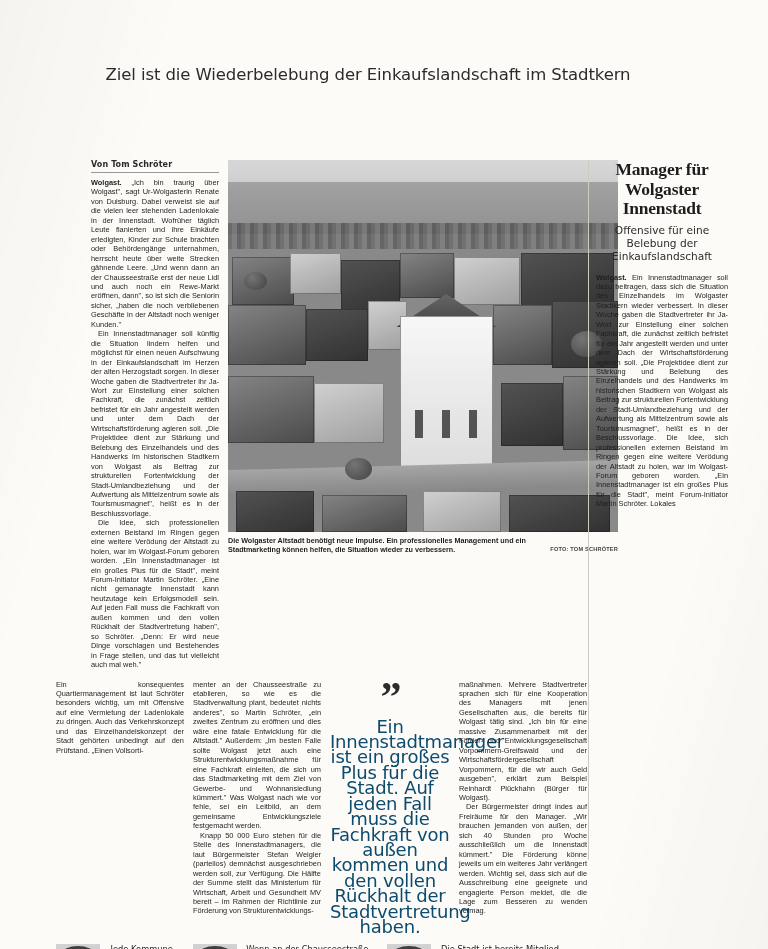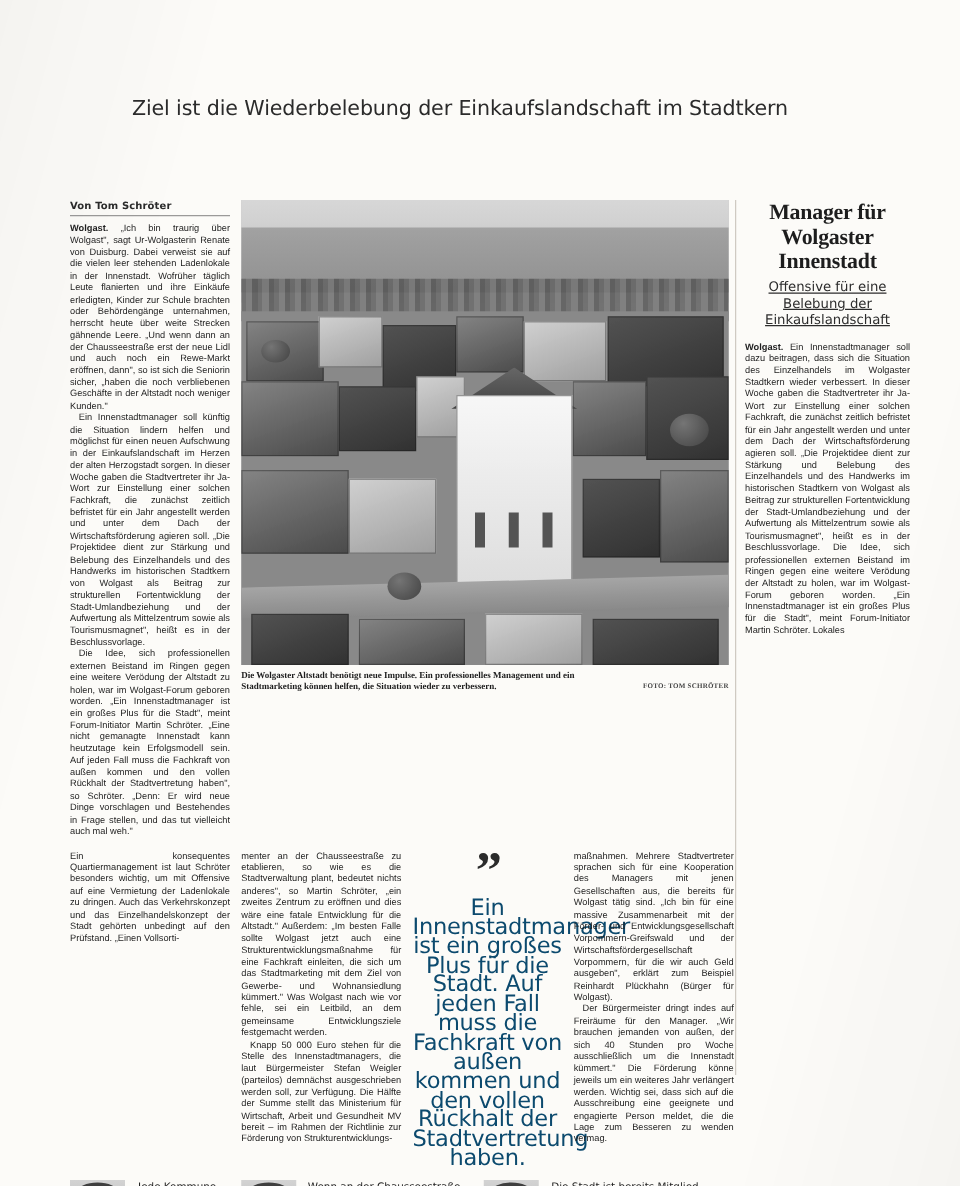--- a/index.html
+++ b/index.html
@@ -48,21 +48,21 @@
     padding: 2px 10px 4px 10px;
     border-radius: 13px;
     margin: 0 0 5px 0;
     white-space: nowrap;
   }
   .subhead {
     font-family: "DejaVu Sans", sans-serif;
     font-size: 16.5px;
     font-weight: 500;
     color: #2b2b2b;
-    margin-top: 25px;
+    margin-top: 13px;
     letter-spacing: -0.1px;
     text-align: center;
   }
 
   
   .body-area { position: absolute; left: 56px; top: 160px; width: 660px; }
 
   .byline {
     font-family: "DejaVu Sans", sans-serif;
     font-size: 8px;
@@ -83,36 +83,36 @@
     color: #1e1e1e;
     hyphens: auto;
     -webkit-hyphens: auto;
     text-justify: inter-word;
   }
   .col-text p { margin: 0; text-indent: 7px; }
   .col-text p.first { text-indent: 0; }
   .col-text b { font-weight: bold; }
 
   
-  .top-block { display: flex; gap: 9px; }
+  .top-block { display: flex; gap: 9px; margin-left: 35px; }
   .col-narrow { width: 128px; flex: 0 0 128px; }
 
   .photo-box {
     width: 390px; flex: 0 0 390px;
     position: relative;
   }
   .photo {
     width: 390px; height: 372px;
     position: relative;
     overflow: hidden;
     background: linear-gradient(#b9c3c9, #9aa6ad);
     filter: grayscale(1) contrast(1.08);
   }
   .photo-caption {
-    font-family: Liberation Serif, serif;
+    font-family: Liberation Sans, sans-serif;
     font-size: 7.2px;
     line-height: 9px;
     font-weight: bold;
     color: #1d1d1d;
     margin-top: 4px;
     display: flex; justify-content: center; gap: 19px;
   }
   .photo-credit {
     font-size: 5.6px; font-weight: bold; color: #444;
     letter-spacing: .2px; white-space: nowrap; align-self: flex-end;
@@ -215,21 +215,21 @@
     width: 1px; height: 700px; background: #cfcac2;
   }
   .sb-title {
     font-family: "Liberation Serif", serif;
     font-weight: bold; font-size: 17.5px; line-height: 19.5px;
     text-align: center; color: #1d1d1d; letter-spacing: -.2px;
   }
   .sb-sub {
     font-family: "DejaVu Sans", sans-serif;
     font-size: 10.6px; line-height: 13px; text-align:center;
-    color: #2c2c2c; margin-top: 5px; text-decoration: underline;
+    color: #2c2c2c; margin-top: 5px;
   }
   .sb-body {
     font-family: "Liberation Sans", sans-serif;
     font-size: 7.4px; line-height: 9.45px; text-align: justify;
     color:#1e1e1e; margin-top: 10px;
     hyphens:auto; -webkit-hyphens:auto;
   }
   .sb-body p { margin:0; text-indent: 7px; }
   .sb-body p.first { text-indent:0; }
 </style>

